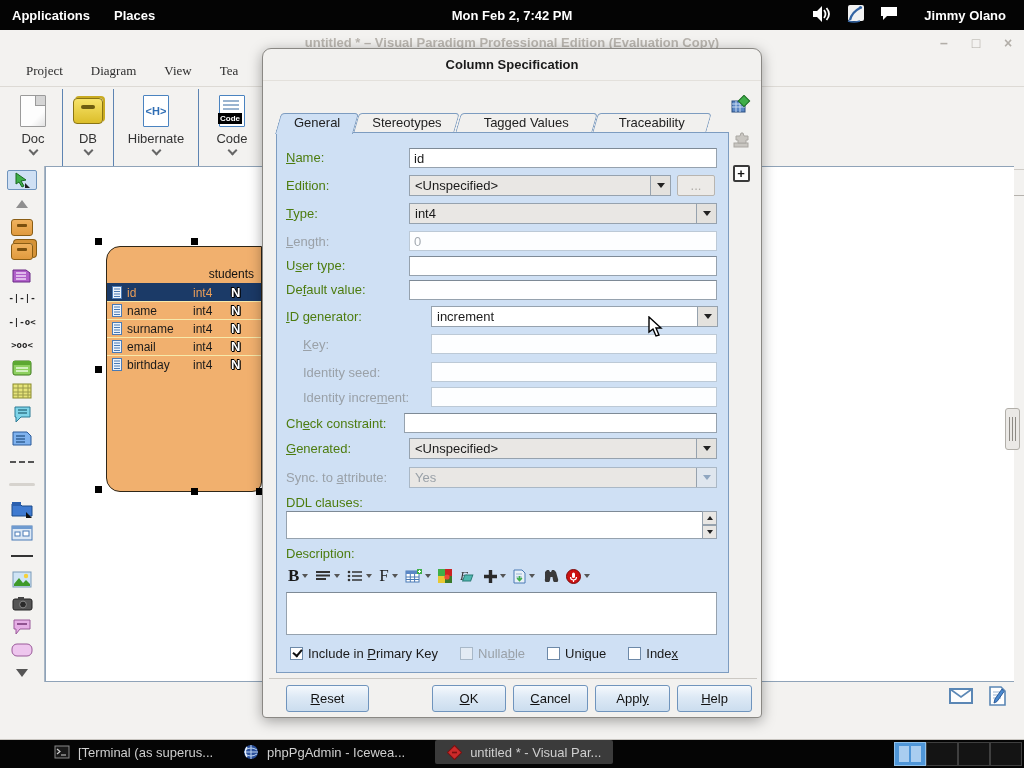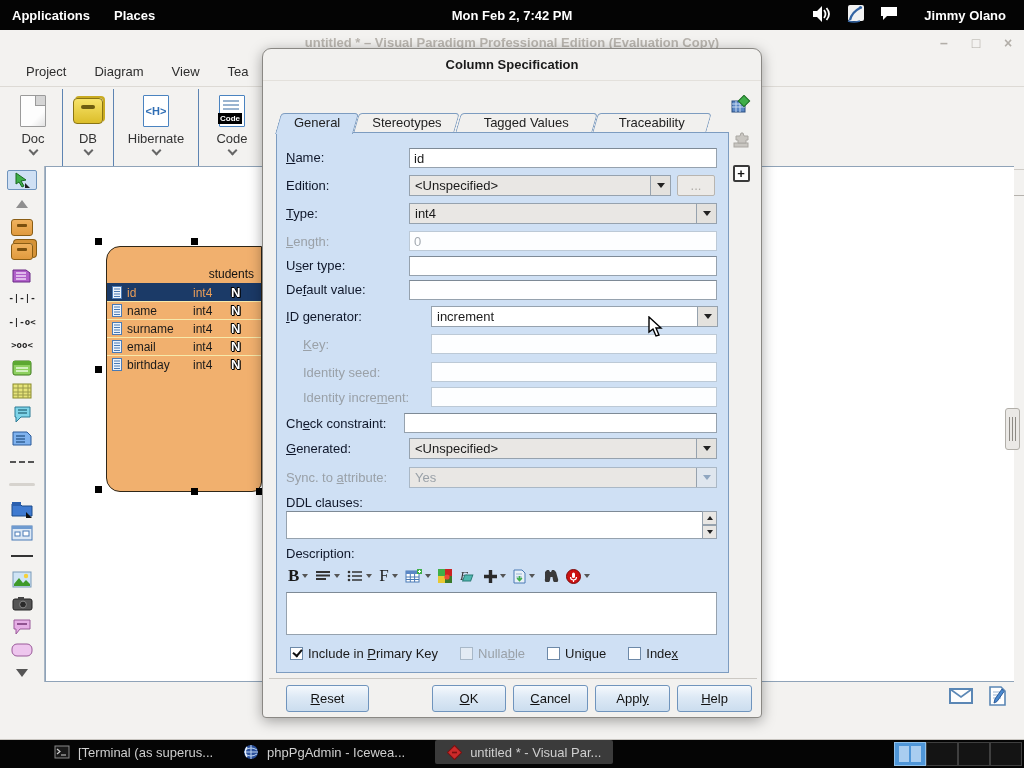--- a/index.html
+++ b/index.html
@@ -12,21 +12,21 @@
             display:flex; align-items:center; font-weight:bold; font-size:13px; }
   .topbar .tb-item { padding:0 12px; height:100%; display:flex; align-items:center; cursor:default; }
   .topbar .clock { position:absolute; left:50%; transform:translateX(-50%); }
   .topbar .tb-right { position:absolute; right:6px; display:flex; align-items:center; gap:14px; height:100%; }
 
   
   .mainwin { position:absolute; left:0; top:30px; width:1024px; height:710px; background:#f3f2f0; border-bottom:1px solid #c8c5c0; }
   .titlebar { position:relative; height:26px; text-align:center; line-height:26px; color:#b9b5af; font-weight:bold; }
   .wctrl { position:absolute; top:0; right:8px; display:flex; gap:16px; color:#b2aea8; font-size:14px; line-height:26px; }
   .wctrl span { width:16px; text-align:center; }
-  .menubar { height:30px; display:flex; align-items:center; padding-left:12px; }
+  .menubar { height:30px; display:flex; align-items:center; padding-left:12px;font-family:Liberation Serif, serif; }
   .menubar .mitem { padding:0 14px; color:#2d2d2d; }
   .toolbar { height:84px; border-top:1px solid #dddad5; border-bottom:1px solid #cfccc7; display:flex; align-items:stretch; padding-left:4px; }
   .tgroup { display:flex; flex-direction:column; align-items:center; justify-content:flex-start; padding-top:6px; }
   .tsep { width:1px; background:#5d84b2; margin:2px 0; }
   .ticon { height:36px; display:flex; align-items:center; justify-content:center; }
   .tlabel { font-size:13px; color:#333; margin-top:2px; }
   .chev { width:7px; height:7px; border-right:2px solid #666; border-bottom:2px solid #666; transform:rotate(45deg); margin-top:1px; }
   .pageicon { width:26px; height:32px; background:linear-gradient(135deg,#fdfdfd 70%,#e2e2e2); border:1px solid #9a9a9a;
               position:relative; border-radius:1px; }
   .pageicon::after { content:""; position:absolute; right:0; top:0; width:9px; height:9px; background:#d5d5d5; border-left:1px solid #9a9a9a; border-bottom:1px solid #9a9a9a; }
@@ -88,21 +88,21 @@
   .dialog { position:absolute; left:262px; top:48px; width:500px; height:670px; background:#f2f1ef; border:1px solid #8a8884;
             border-radius:9px 9px 4px 4px; box-shadow:0 3px 14px rgba(0,0,0,.35); z-index:10; }
   .dtitle { height:32px; line-height:32px; text-align:center; font-weight:bold; font-size:13px; border-bottom:1px solid #e3e0db; }
   .vtabs { position:absolute; left:0; width:100%; display:flex; }
   .vtab { position:relative; height:20px; line-height:20px; padding:0 16px; color:#222; }
   .vtab::before { content:""; position:absolute; inset:0; transform:skewX(-16deg); background:#f1f0ee; border:1px solid #7d9cc0; border-bottom:none; border-radius:4px 4px 0 0; }
   .vtab b { position:relative; font-weight:normal; }
   .vtab.active { z-index:3; height:21px; }
   .vtab.active::before { background:#cfe0f4; }
   .panel { position:absolute; left:13px; top:83px; width:453px; height:541px; background:#cfe0f4; border:1px solid #7d9cc0; }
-  .flabel { position:absolute; color:#0f172a; }
+  .flabel { position:absolute; color:#4d7c0f; }
   .flabel.dis { color:#9aa1a8; }
   .tinput { position:absolute; height:20px; background:#fff; border:1px solid #96a2ae; border-top-color:#7e8a96; font:13px "Liberation Sans",sans-serif; padding:0 4px; color:#1a1a1a; }
   .tinput.dis { background:#fdfeff; border-color:#bcc9d6; color:#a4abb2; }
   .combo { position:absolute; height:21px; background:#e9e7e4; border:1px solid #96a2ae; display:flex; align-items:center; }
   .combo .cval { flex:1; padding-left:5px; overflow:hidden; white-space:nowrap; }
   .combo .carr { width:20px; align-self:stretch; border-left:1px solid #96a2ae; background:#e4e2de; display:flex; align-items:center; justify-content:center; }
   .combo .carr::after { content:""; width:0; height:0; border-left:4px solid transparent; border-right:4px solid transparent; border-top:5px solid #222; }
   .combo.white { background:#fff; }
   .combo.dis .cval { color:#9aa1a8; }
   .combo.dis { border-color:#aab8c6; }

